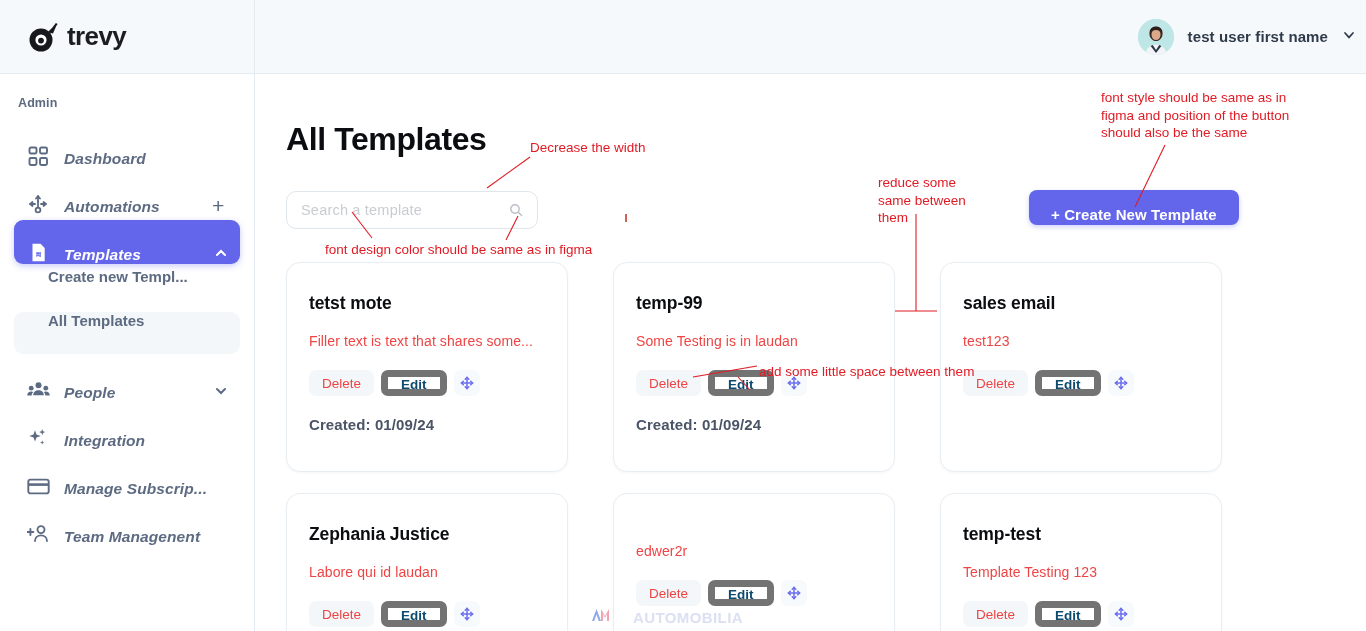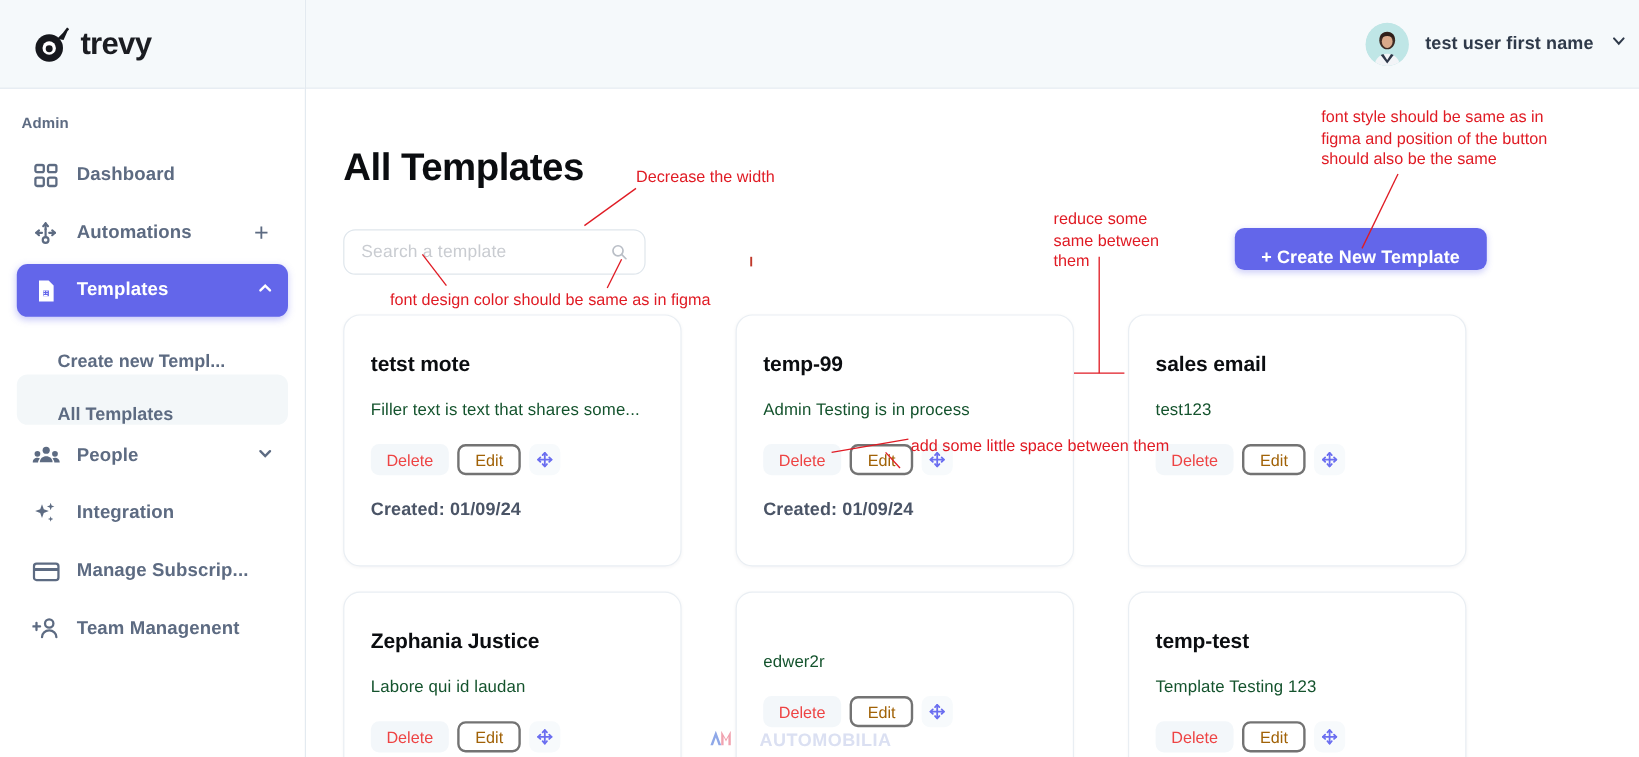--- a/index.html
+++ b/index.html
@@ -32,44 +32,45 @@
     letter-spacing: -0.6px;
   }
 
   .nav { padding-top: 16px; }
   .nav-section-label {
     font-size: 12.5px; font-weight: 700; color: #5d6b82;
     padding: 6px 0 10px 18px;
     letter-spacing: 0.1px;
   }
   .nav-item {
-    display: flex; align-items: center;
+    display: flex; align-items: flex-end;
     height: 44px;
     margin: 4px 14px;
     padding: 0 12px;
     border-radius: 9px;
     color: #5d6b82;
     font-size: 15.5px; font-weight: 700;
     cursor: pointer;
     gap: 14px;
     letter-spacing: 0.1px;
+    font-style: italic;
   }
   .nav-item .ico { width: 24px; height: 24px; flex: 0 0 24px; display:flex; align-items:center; justify-content:center;}
   .nav-item .ico svg { display:block; }
   .nav-item.active {
     background: #6366ea;
     color: #ffffff;
     box-shadow: 0 2px 6px rgba(99,102,234,0.35);
   }
   .nav-item .spacer { flex: 1 1 auto; }
   .nav-plus { font-size: 21px; font-weight: 400; color:#5d6b82; line-height:1; padding-right:4px;}
   .chev { width: 14px; height: 14px; }
 
   .sub-item {
-    display:flex; align-items:flex-end;
+    display:flex; align-items:flex-start;
     height: 42px;
     margin: 2px 14px;
     padding: 0 12px 0 34px;
     border-radius: 9px;
     font-size: 15px; font-weight: 700;
     color: #5d6b82;
     cursor: pointer;
   }
   .sub-item.selected { background: #f3f7f9; }
 
@@ -156,46 +157,46 @@
     padding: 30px 22px 0 22px;
     box-shadow: 0 1px 3px rgba(16,24,40,0.04);
     position: relative;
   }
   .card-title {
     font-size: 17.5px; font-weight: 700; color: #0b0d10;
     letter-spacing: -0.1px;
   }
   .card-desc {
     margin-top: 19px;
-    font-size: 14px; color: #14532d;
+    font-size: 14px; color: #ef4444;
     white-space: nowrap; overflow: hidden; text-overflow: ellipsis;
     letter-spacing: 0.1px;
   }
   .card-actions {
     margin-top: 21px;
     display:flex; align-items:center; gap: 7px;
   }
   .btn-delete {
     background: #f3f7fa;
     color: #ee4444;
     border: none;
     border-radius: 7px;
     height: 26px; padding: 0 13px;
     font-family: Liberation Sans, sans-serif;
     font-size: 13.5px; font-weight: 400;
     cursor: pointer;
   }
   .btn-edit {
     background: #ffffff;
-    color: #a16207;
-    border: 2px solid #737373;
+    color: #0c4a6e;
+    border: 7px solid #737373;
     border-radius: 7px;
     height: 26px; padding: 0 13px;
     font-family: "Liberation Sans", sans-serif;
-    font-size: 13.5px; font-weight: 400;
+    font-size: 13.5px; font-weight: 700;
     cursor: pointer;
   }
   .btn-drag {
     width: 26px; height: 26px;
     background: #f7fafc;
     border: none; border-radius: 7px;
     display:flex; align-items:center; justify-content:center;
     cursor: pointer;
     color: #6b6ef0;
   }
@@ -415,21 +416,21 @@
               <path d="M7 1.4 l-1.8 1.9 M7 1.4 l1.8 1.9 M7 12.6 l-1.8 -1.9 M7 12.6 l1.8 -1.9"></path>
               <path d="M1.4 7 l1.9 -1.8 M1.4 7 l1.9 1.8 M12.6 7 l-1.9 -1.8 M12.6 7 l-1.9 1.8"></path>
             </svg>
           </span>
         </div>
         <div class="card-created">Created: 01/09/24</div>
       </article>
 
       <article class="card">
         <div class="card-title">temp-99</div>
-        <div class="card-desc">Admin Testing is in process</div>
+        <div class="card-desc">Some Testing is in laudan</div>
         <div class="card-actions">
           <button class="btn-delete">Delete</button>
           <button class="btn-edit">Edit</button>
           <span class="btn-drag">
             <svg width="14" height="14" viewBox="0 0 14 14" fill="none" stroke="currentColor" stroke-width="1.5" stroke-linecap="round">
               <path d="M7 1.4 V12.6 M1.4 7 H12.6"></path>
               <path d="M7 1.4 l-1.8 1.9 M7 1.4 l1.8 1.9 M7 12.6 l-1.8 -1.9 M7 12.6 l1.8 -1.9"></path>
               <path d="M1.4 7 l1.9 -1.8 M1.4 7 l1.9 1.8 M12.6 7 l-1.9 -1.8 M12.6 7 l-1.9 1.8"></path>
             </svg>
           </span>

